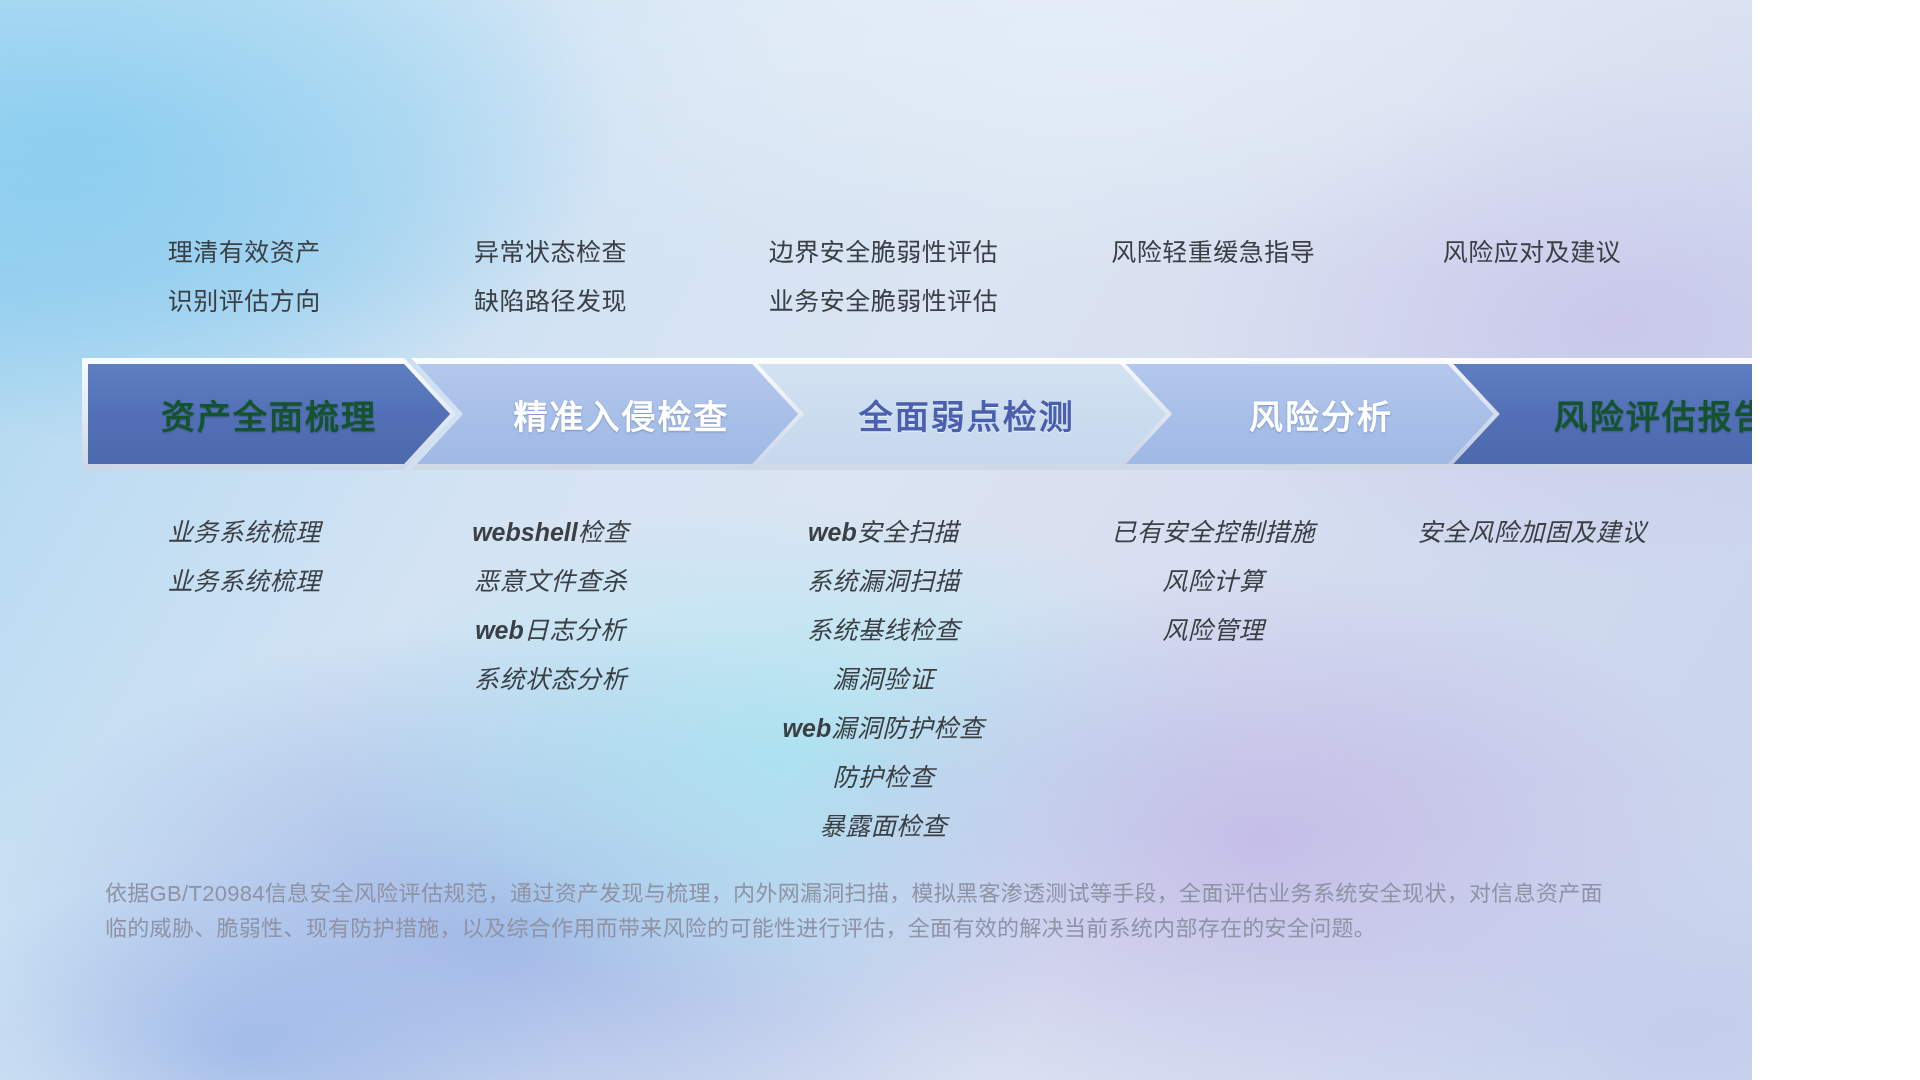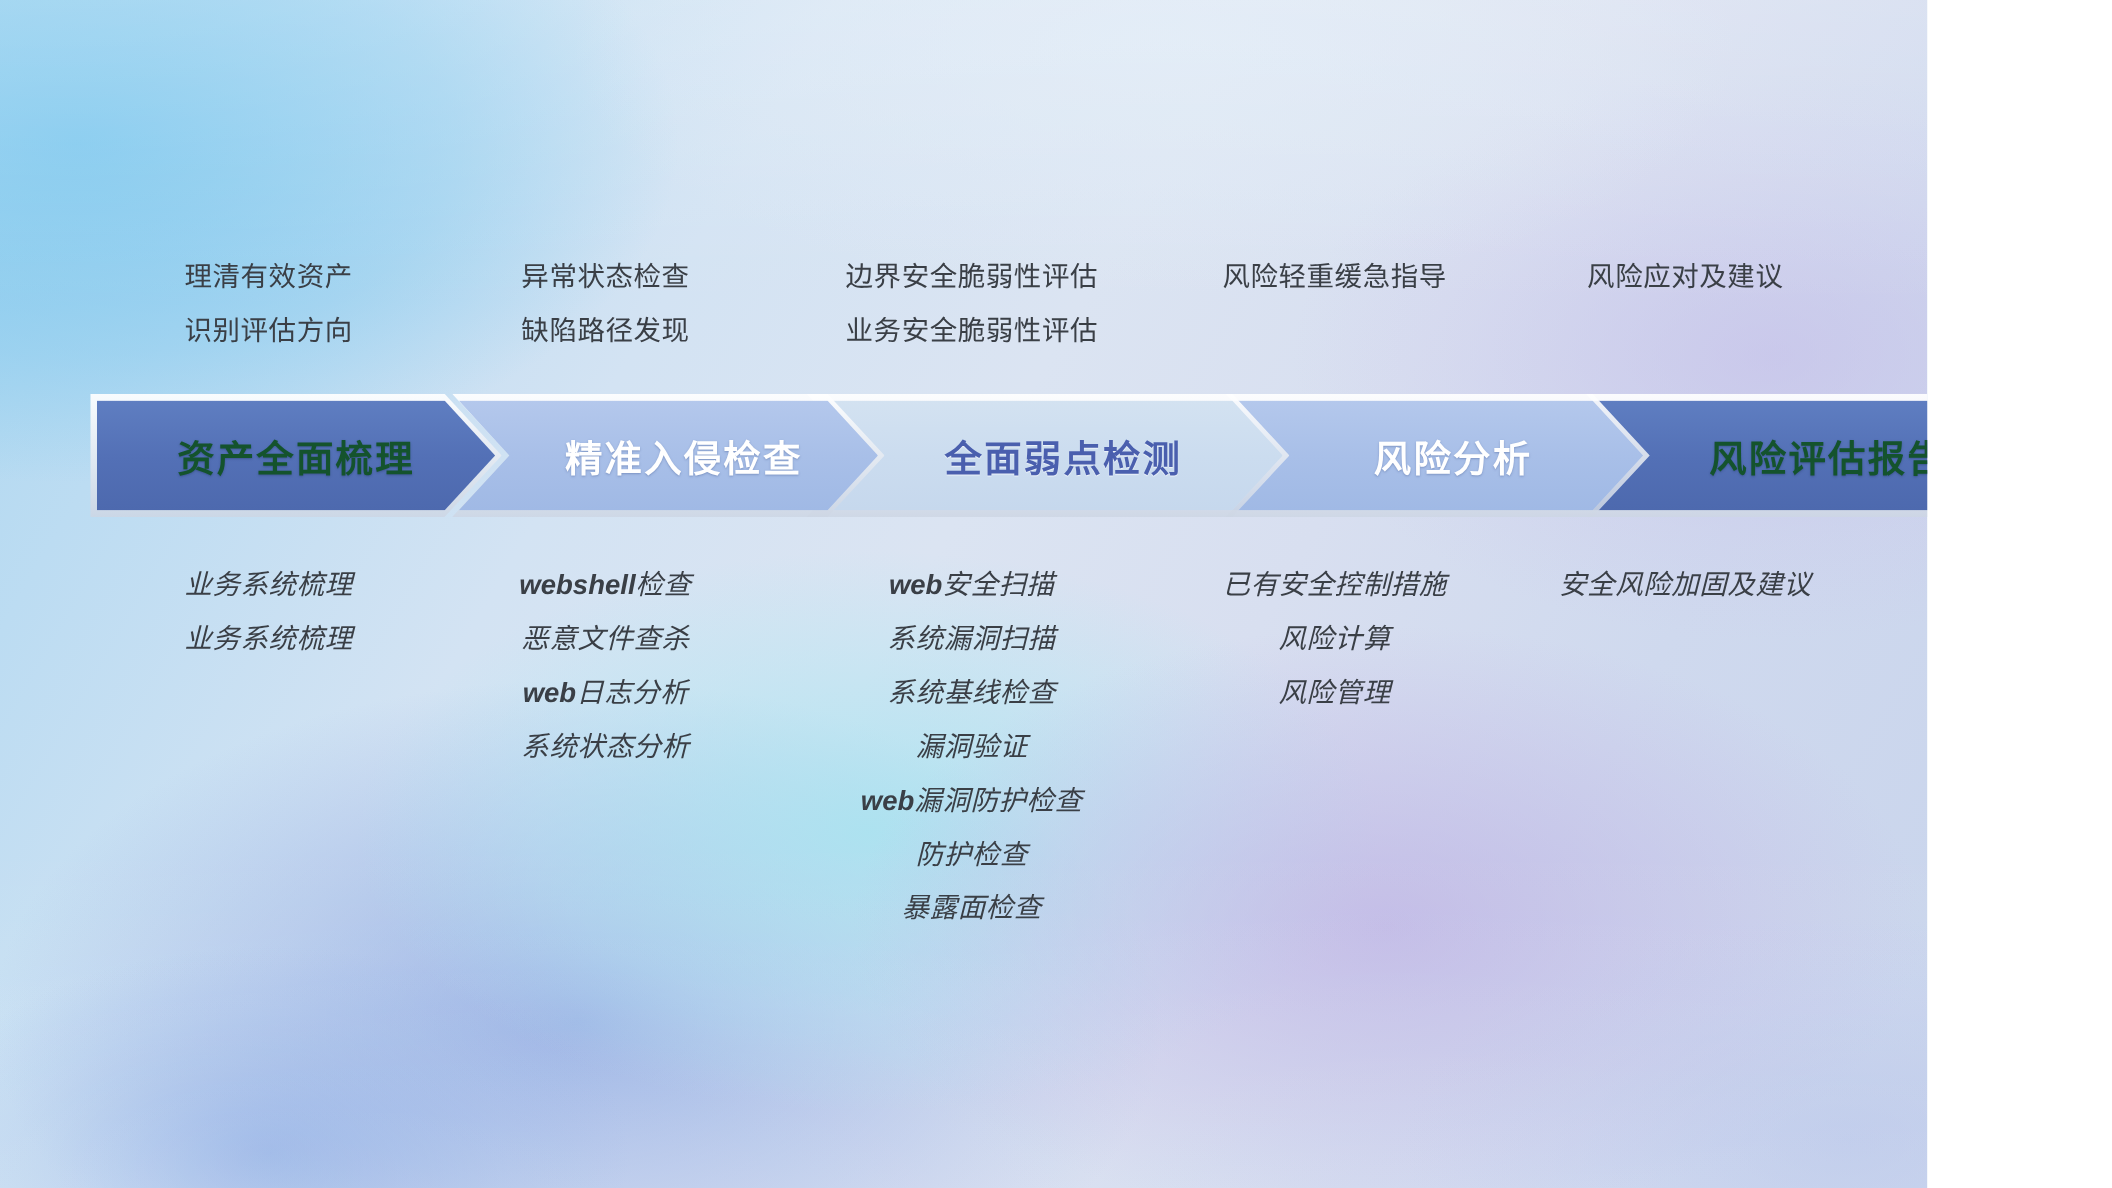--- a/index.html
+++ b/index.html
@@ -261,15 +261,16 @@
         <div class="col" style="flex: 0.98 1 0%;">
           <div class="cap-line">已有安全控制措施</div>
           <div class="cap-line">风险计算</div>
           <div class="cap-line">风险管理</div>
         </div>
         <div class="col" style="flex: 1.05 1 0%;">
           <div class="cap-line">安全风险加固及建议</div>
         </div>
       </div>
 
+    <div id="footnote">依据GB/T20984信息安全风险评估规范，通过资产发现与梳理，内外网漏洞扫描，模拟黑客渗透测试等手段，全面评估业务系统安全现状，对信息资产面临的威胁、脆弱性、现有防护措施，以及综合作用而带来风险的可能性进行评估，全面有效的解决当前系统内部存在的安全问题。</div>
 
   </div>
 </div>
 
 </body></html>

